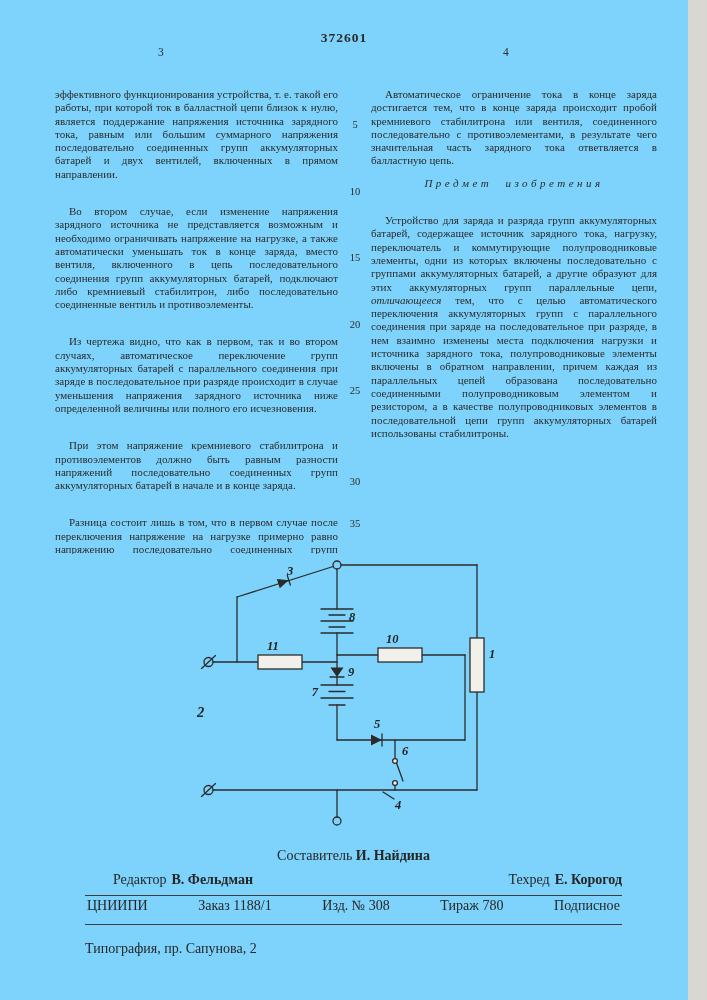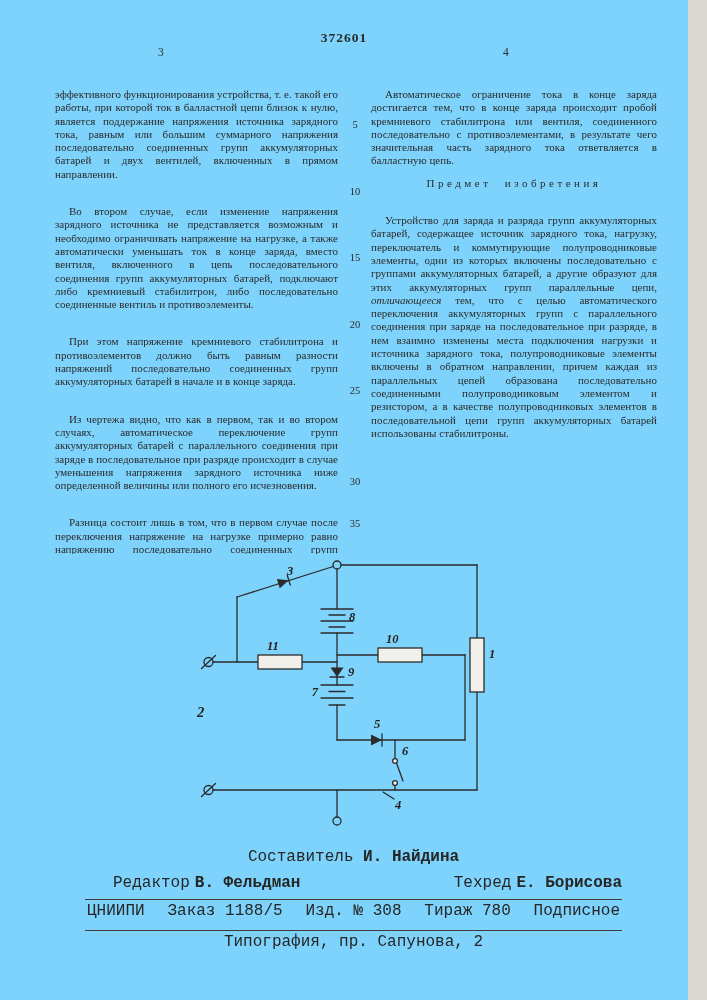--- a/index.html
+++ b/index.html
@@ -19,51 +19,51 @@
   .text-col {
     position:absolute; top:64px; font-size:11px; line-height:13.3px;
     text-align:justify; max-height:490px; overflow:hidden;
   }
   .text-col.left  { left:55px;  width:283px; }
   .text-col.right { left:371px; width:286px; }
   .text-col p { text-indent:14px;margin-top:24px; }
   .text-col p.no-indent { text-indent:0; }
   .claim-heading {
     text-align:center; font-size:11px; font-weight:normal;
-    letter-spacing:3.5px; word-spacing:7px; margin:9px 0 8px;
+    letter-spacing:3.5px; word-spacing:7px; margin:9px 0 8px;font-style:italic;
   }
   .gutter-num {
     position:absolute; left:343px; width:24px; text-align:center;
     font-size:10.5px; color:#2b2b2b;
   }
   .diagram-wrap { position:absolute; left:190px; top:555px; width:320px; height:285px; }
-  .footer { position:absolute; left:85px; top:848px; width:537px; font-size:16px; color:#262626;font-family:Liberation Mono, monospace; }
+  .footer { position:absolute; left:85px; top:848px; width:537px; font-size:14px; color:#262626; }
   .credits-center { text-align:center; margin-bottom:8px; }
   .credits-row { display:flex; justify-content:space-between; align-items:flex-start; padding-left:28px; }
   .credit .role { margin-right:5px; }
   .correctors-line2 { margin-left:52px; margin-top:1px; }
   .imprint-rule { border-top:1px solid #3c3c3c; margin-top:7px; }
   .imprint-row { display:flex; justify-content:space-between; padding:2px 2px 3px 2px;align-items:center; }
-  .printing-house { text-align:center; margin-top:2px; }
+  .printing-house { text-align:left; margin-top:16px; }
   b { font-weight:bold; }
 </style>
 </head>
 <body>
 
 <div class="page">
 
   <div class="patent-number">372601</div>
   <div class="col-num col-num-left">3</div>
   <div class="col-num col-num-right">4</div>
 
   <div class="text-col left">
     <p class="no-indent">эффективного функционирования устройства, т. е. такой его работы, при которой ток в балластной цепи близок к нулю, является поддержание напряжения источника зарядного тока, равным или большим суммарного напряжения последовательно соединенных групп аккумуляторных батарей и двух вентилей, включенных в прямом направлении.</p>
     <p>Во втором случае, если изменение напряжения зарядного источника не представляется возможным и необходимо ограничивать напряжение на нагрузке, а также автоматически уменьшать ток в конце заряда, вместо вентиля, включенного в цепь последовательного соединения групп аккумуляторных батарей, подключают либо кремниевый стабилитрон, либо последовательно соединенные вентиль и противоэлементы.</p>
+    <p>Из чертежа видно, что как в первом, так и во втором случаях, автоматическое переключение групп аккумуляторных батарей с параллельного соединения при заряде в последовательное при разряде происходит в случае уменьшения напряжения зарядного источника ниже определенной величины или полного его исчезновения.</p>
     <p>При этом напряжение кремниевого стабилитрона и противоэлементов должно быть равным разности напряжений последовательно соединенных групп аккумуляторных батарей в начале и в конце заряда.</p>
-    <p>Из чертежа видно, что как в первом, так и во втором случаях, автоматическое переключение групп аккумуляторных батарей с параллельного соединения при заряде в последовательное при разряде происходит в случае уменьшения напряжения зарядного источника ниже определенной величины или полного его исчезновения.</p>
     <p>Разница состоит лишь в том, что в первом случае после переключения напряжение на нагрузке примерно равно напряжению последовательно соединенных групп аккумуляторных</p>
   </div>
 
   <span class="gutter-num" style="top:119px">5</span>
   <span class="gutter-num" style="top:186px">10</span>
   <span class="gutter-num" style="top:252px">15</span>
   <span class="gutter-num" style="top:319px">20</span>
   <span class="gutter-num" style="top:385px">25</span>
   <span class="gutter-num" style="top:476px">30</span>
   <span class="gutter-num" style="top:518px">35</span>
@@ -159,27 +159,27 @@
   <div class="footer">
     <div class="credits-center">
       <span class="role">Составитель</span>
       <b>И. Найдина</b>
     </div>
     <div class="credits-row">
       <div class="credit">
         <span class="role">Редактор</span><b>В. Фельдман</b>
       </div>
       <div class="credit">
-        <span class="role">Техред</span><b>Е. Борисова</b>
+        <span class="role">Техред</span><b>Е. Корогод</b>
       </div>
     </div>
     <div class="imprint-rule"></div>
     <div class="imprint-row">
       <span>ЦНИИПИ</span>
-      <span>Заказ 1188/5</span>
+      <span>Заказ 1188/1</span>
       <span>Изд. № 308</span>
       <span>Тираж 780</span>
       <span>Подписное</span>
     </div>
     <div class="imprint-rule"></div>
     <div class="printing-house">Типография, пр. Сапунова, 2</div>
   </div>
 
 </div>
 

